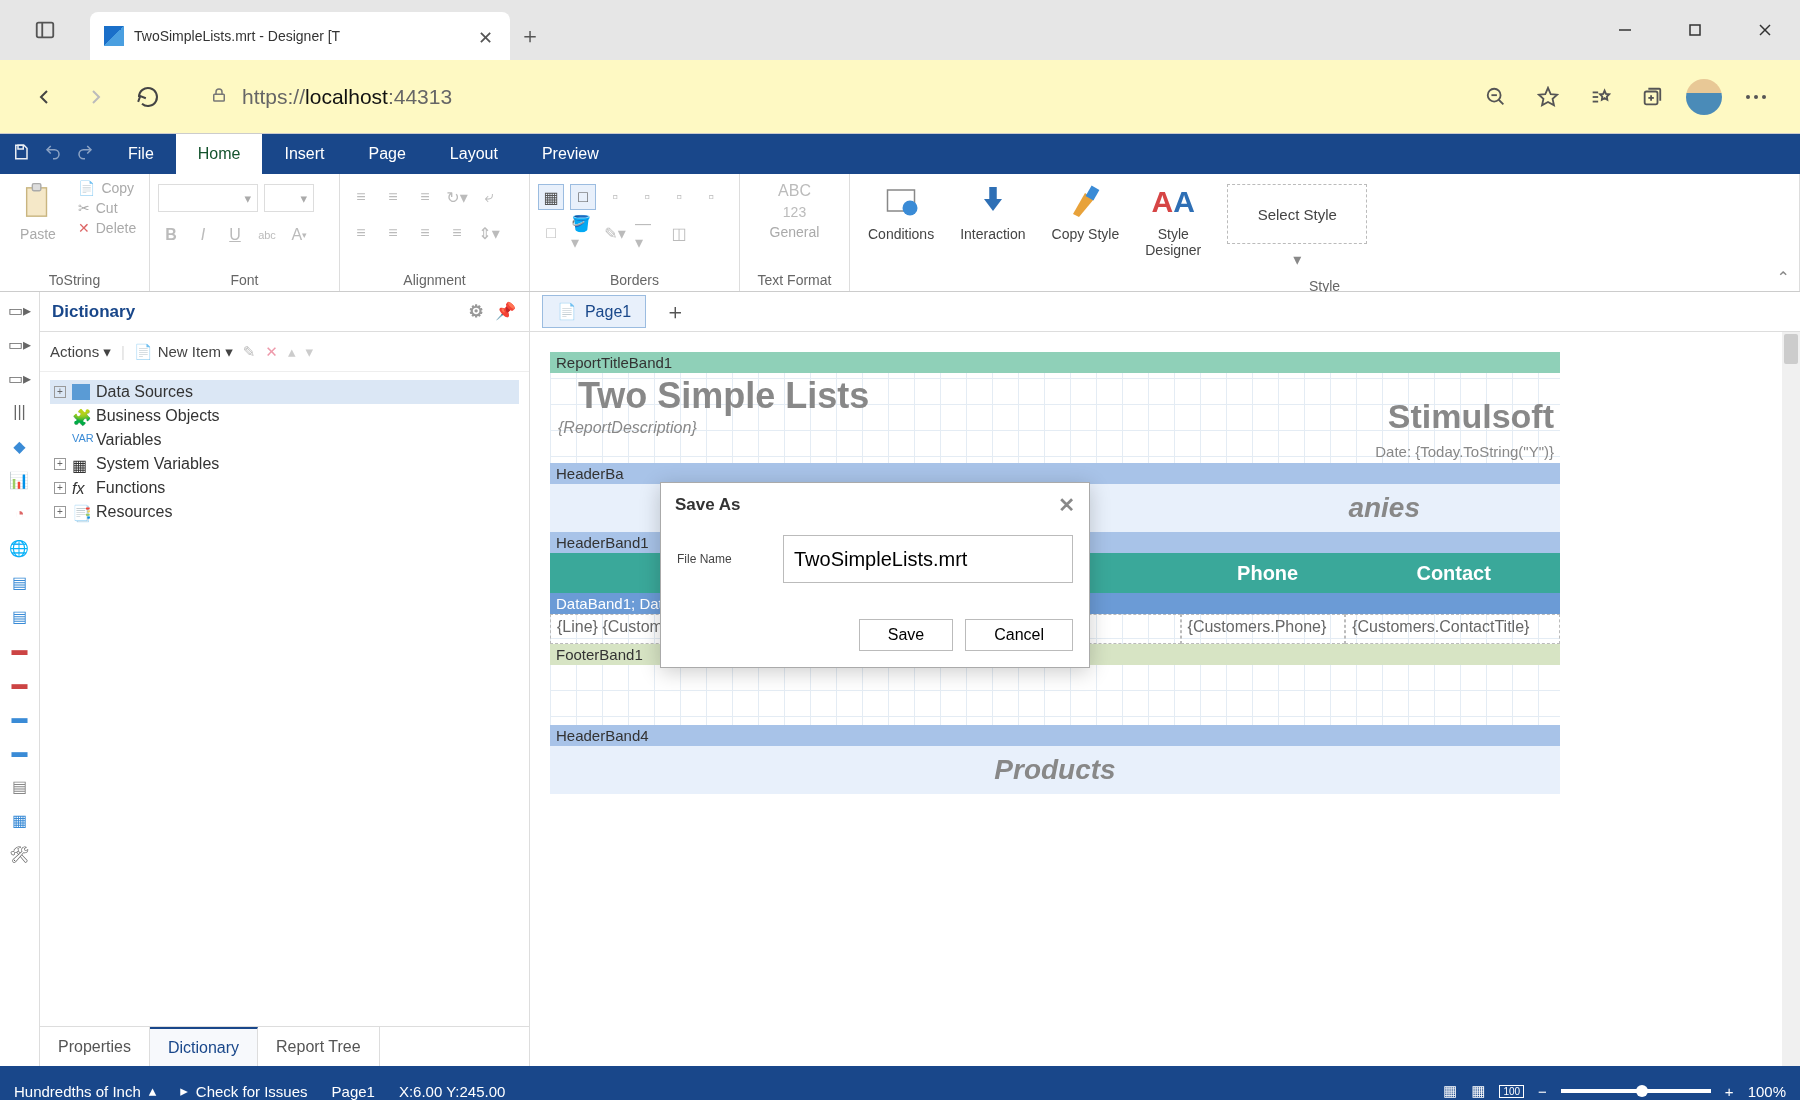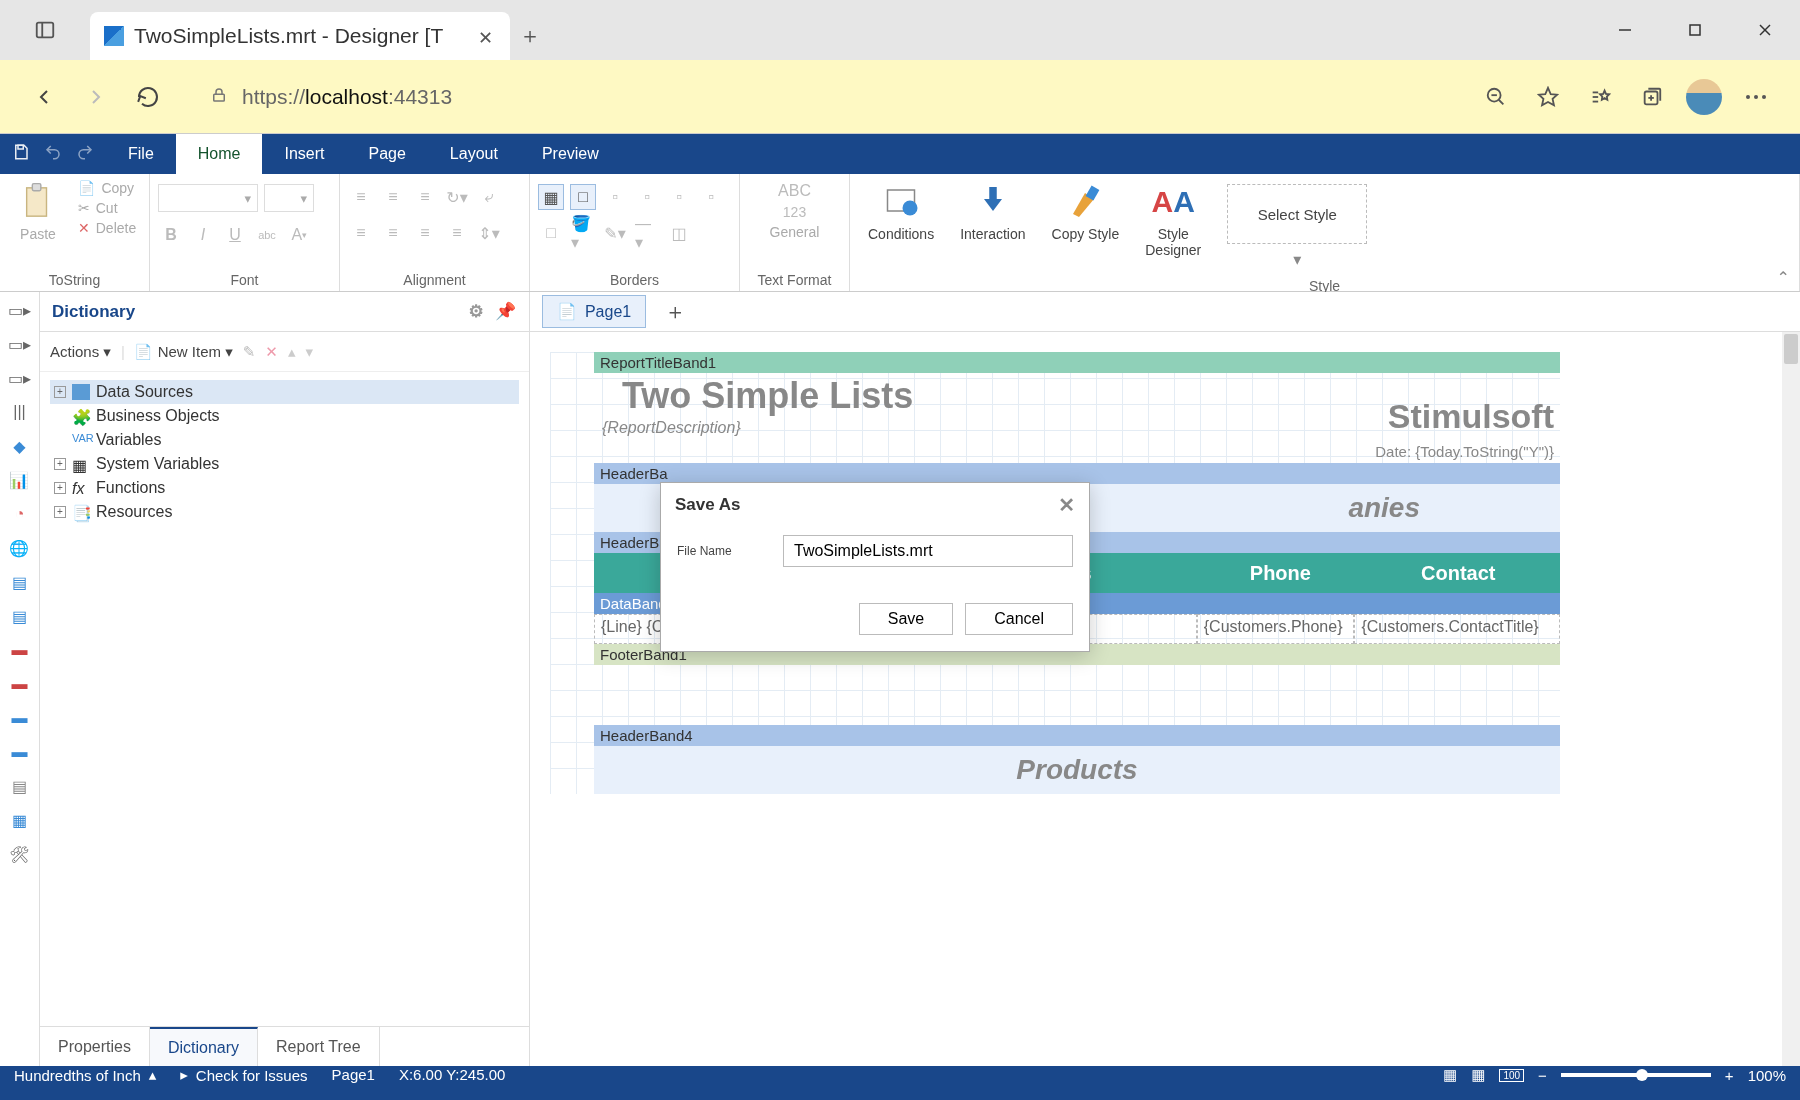--- a/index.html
+++ b/index.html
@@ -4,21 +4,21 @@
 <style>
 * { margin: 0; padding: 0; box-sizing: border-box; font-family: "Segoe UI", Arial, sans-serif; }
 body { background: #fff; width: 1800px; height: 1100px; overflow: hidden; position: relative; }
 
 
 .browser-titlebar { height: 60px; background: #e6e6e6; display: flex; align-items: flex-end; }
 .titlebar-left { width: 90px; display: flex; align-items: center; justify-content: center; height: 60px; }
 .tabs-area { display: flex; align-items: flex-end; height: 60px; flex: 1; }
 .browser-tab { background: #fff; border-radius: 8px 8px 0 0; height: 48px; display: flex; align-items: center; padding: 0 14px; gap: 10px; min-width: 420px; }
 .tab-favicon { width: 20px; height: 20px; background: linear-gradient(135deg, #1a6fc9 50%, #4a9fe0 50%); }
-.tab-title { font-size: 21px; color: #333; flex: 1; white-space: nowrap; overflow: hidden; }
+.tab-title { font-size: 14px; color: #333; flex: 1; white-space: nowrap; overflow: hidden; }
 .tab-close { width: 18px; height: 18px; color: #555; font-size: 18px; cursor: pointer; }
 .new-tab-btn { width: 40px; height: 48px; display: flex; align-items: center; justify-content: center; font-size: 22px; color: #555; }
 .window-controls { margin-left: auto; display: flex; height: 60px; }
 .window-btn { width: 70px; display: flex; align-items: center; justify-content: center; color: #333; }
 .window-btn svg { width: 16px; height: 16px; }
 
 .browser-toolbar { height: 74px; background: #fef9c3; display: flex; align-items: center; padding: 0 20px; gap: 4px; border-bottom: 1px solid #ccc; }
 .nav-btn { width: 48px; height: 48px; display: flex; align-items: center; justify-content: center; color: #444; }
 .nav-btn.disabled { color: #bbb; }
 .nav-btn svg { width: 24px; height: 24px; }
@@ -69,21 +69,21 @@
 .panel-tab { padding: 0 18px; display: flex; align-items: center; font-size: 16px; color: #555; border-right: 1px solid #ddd; }
 .panel-tab.active { color: #19478a; border-top: 2px solid #19478a; background: #f7f9fc; }
 
 .design-area { flex: 1; background: #f0f0f0; display: flex; flex-direction: column; position: relative; }
 .page-tabs { height: 40px; background: #fff; display: flex; align-items: center; padding: 0 12px; gap: 8px; border-bottom: 1px solid #ddd; }
 .page-tab-btn { display: flex; align-items: center; gap: 8px; padding: 6px 14px; border: 1px solid #9bbce0; background: #e8f0fb; color: #19478a; font-size: 16px; }
 .page-add { font-size: 22px; color: #555; padding: 0 10px; }
 
 .canvas-scroll { flex: 1; overflow: auto; background: #fff; position: relative; }
 .canvas { margin: 20px; background: #fff; background-image: linear-gradient(#e4ecf4 1px, transparent 1px), linear-gradient(90deg, #e4ecf4 1px, transparent 1px); background-size: 26px 26px; position: relative; width: 1010px; }
-.band { position: relative; padding-left: 44px; }
+.band { position: relative; }
 .band-header { font-size: 15px; padding: 2px 6px; color: #333; }
 .band-title { background: #8fd0b8; }
 .band-header-blue { background: #a8c3e8; }
 .band-data { background: #6b9bd6; color: #fff; }
 .band-footer { background: #d7e4c4; }
 .band-body { min-height: 40px; position: relative; }
 .rt-title { font-size: 36px; font-weight: 600; color: #888; padding: 2px 8px; margin-left: 20px; }
 .rt-brand { position: absolute; right: 6px; top: 24px; font-size: 34px; font-weight: 600; color: #888; }
 .rt-desc { font-size: 16px; font-style: italic; color: #888; padding: 0 8px; }
 .rt-date { position: absolute; right: 6px; top: 70px; font-size: 15px; color: #888; }
@@ -95,26 +95,26 @@
 .vscroll { position: absolute; right: 0; top: 40px; bottom: 0; width: 18px; background: #f0f0f0; }
 .vscroll-thumb { background: #ccc; position: absolute; left: 2px; right: 2px; top: 2px; height: 30px; border-radius: 2px; }
 
 
 .dialog { position: absolute; background: #fff; border: 1px solid #aaa; box-shadow: 0 4px 20px rgba(0,0,0,.2); width: 430px; }
 .dialog-title { display: flex; align-items: center; padding: 10px 14px; font-size: 17px; font-weight: 600; color: #333; }
 .dialog-close { margin-left: auto; color: #888; font-size: 20px; cursor: pointer; }
 .dialog-body { padding: 8px 16px 16px; }
 .field-row { display: flex; align-items: center; gap: 16px; margin-bottom: 16px; }
 .field-label { font-size: 12px; color: #444; width: 90px; }
-.field-input { flex: 1; border: 1px solid #bbb; height: 32px; padding: 0 10px; font-size: 16px; }
+.field-input { flex: 1; border: 1px solid #bbb; height: 48px; padding: 0 10px; font-size: 20px; }
 .dialog-buttons { display: flex; justify-content: flex-end; gap: 12px; margin-top: 36px; }
 .dlg-btn { border: 1px solid #bbb; background: #fff; padding: 6px 28px; font-size: 16px; cursor: pointer; }
 
 
-.statusbar { height: 34px; background: #19478a; color: #fff; display: flex; align-items: flex-start; padding: 0 14px; font-size: 15px; gap: 24px; }
+.statusbar { height: 34px; background: #19478a; color: #fff; display: flex; align-items: flex-end; padding: 0 14px; font-size: 15px; gap: 24px; }
 .status-seg { display: flex; align-items: center; gap: 8px; }
 .status-right { margin-left: auto; display: flex; align-items: center; gap: 14px; }
 .zoom-slider { width: 150px; height: 4px; background: #fff; position: relative; }
 .zoom-thumb { width: 12px; height: 12px; background: #fff; border-radius: 50%; position: absolute; top: -4px; left: 50%; }
 
 .ribbon-collapse { position: absolute; right: 10px; bottom: 4px; color: #888; }
 </style>
 </head>
 <body>
 

